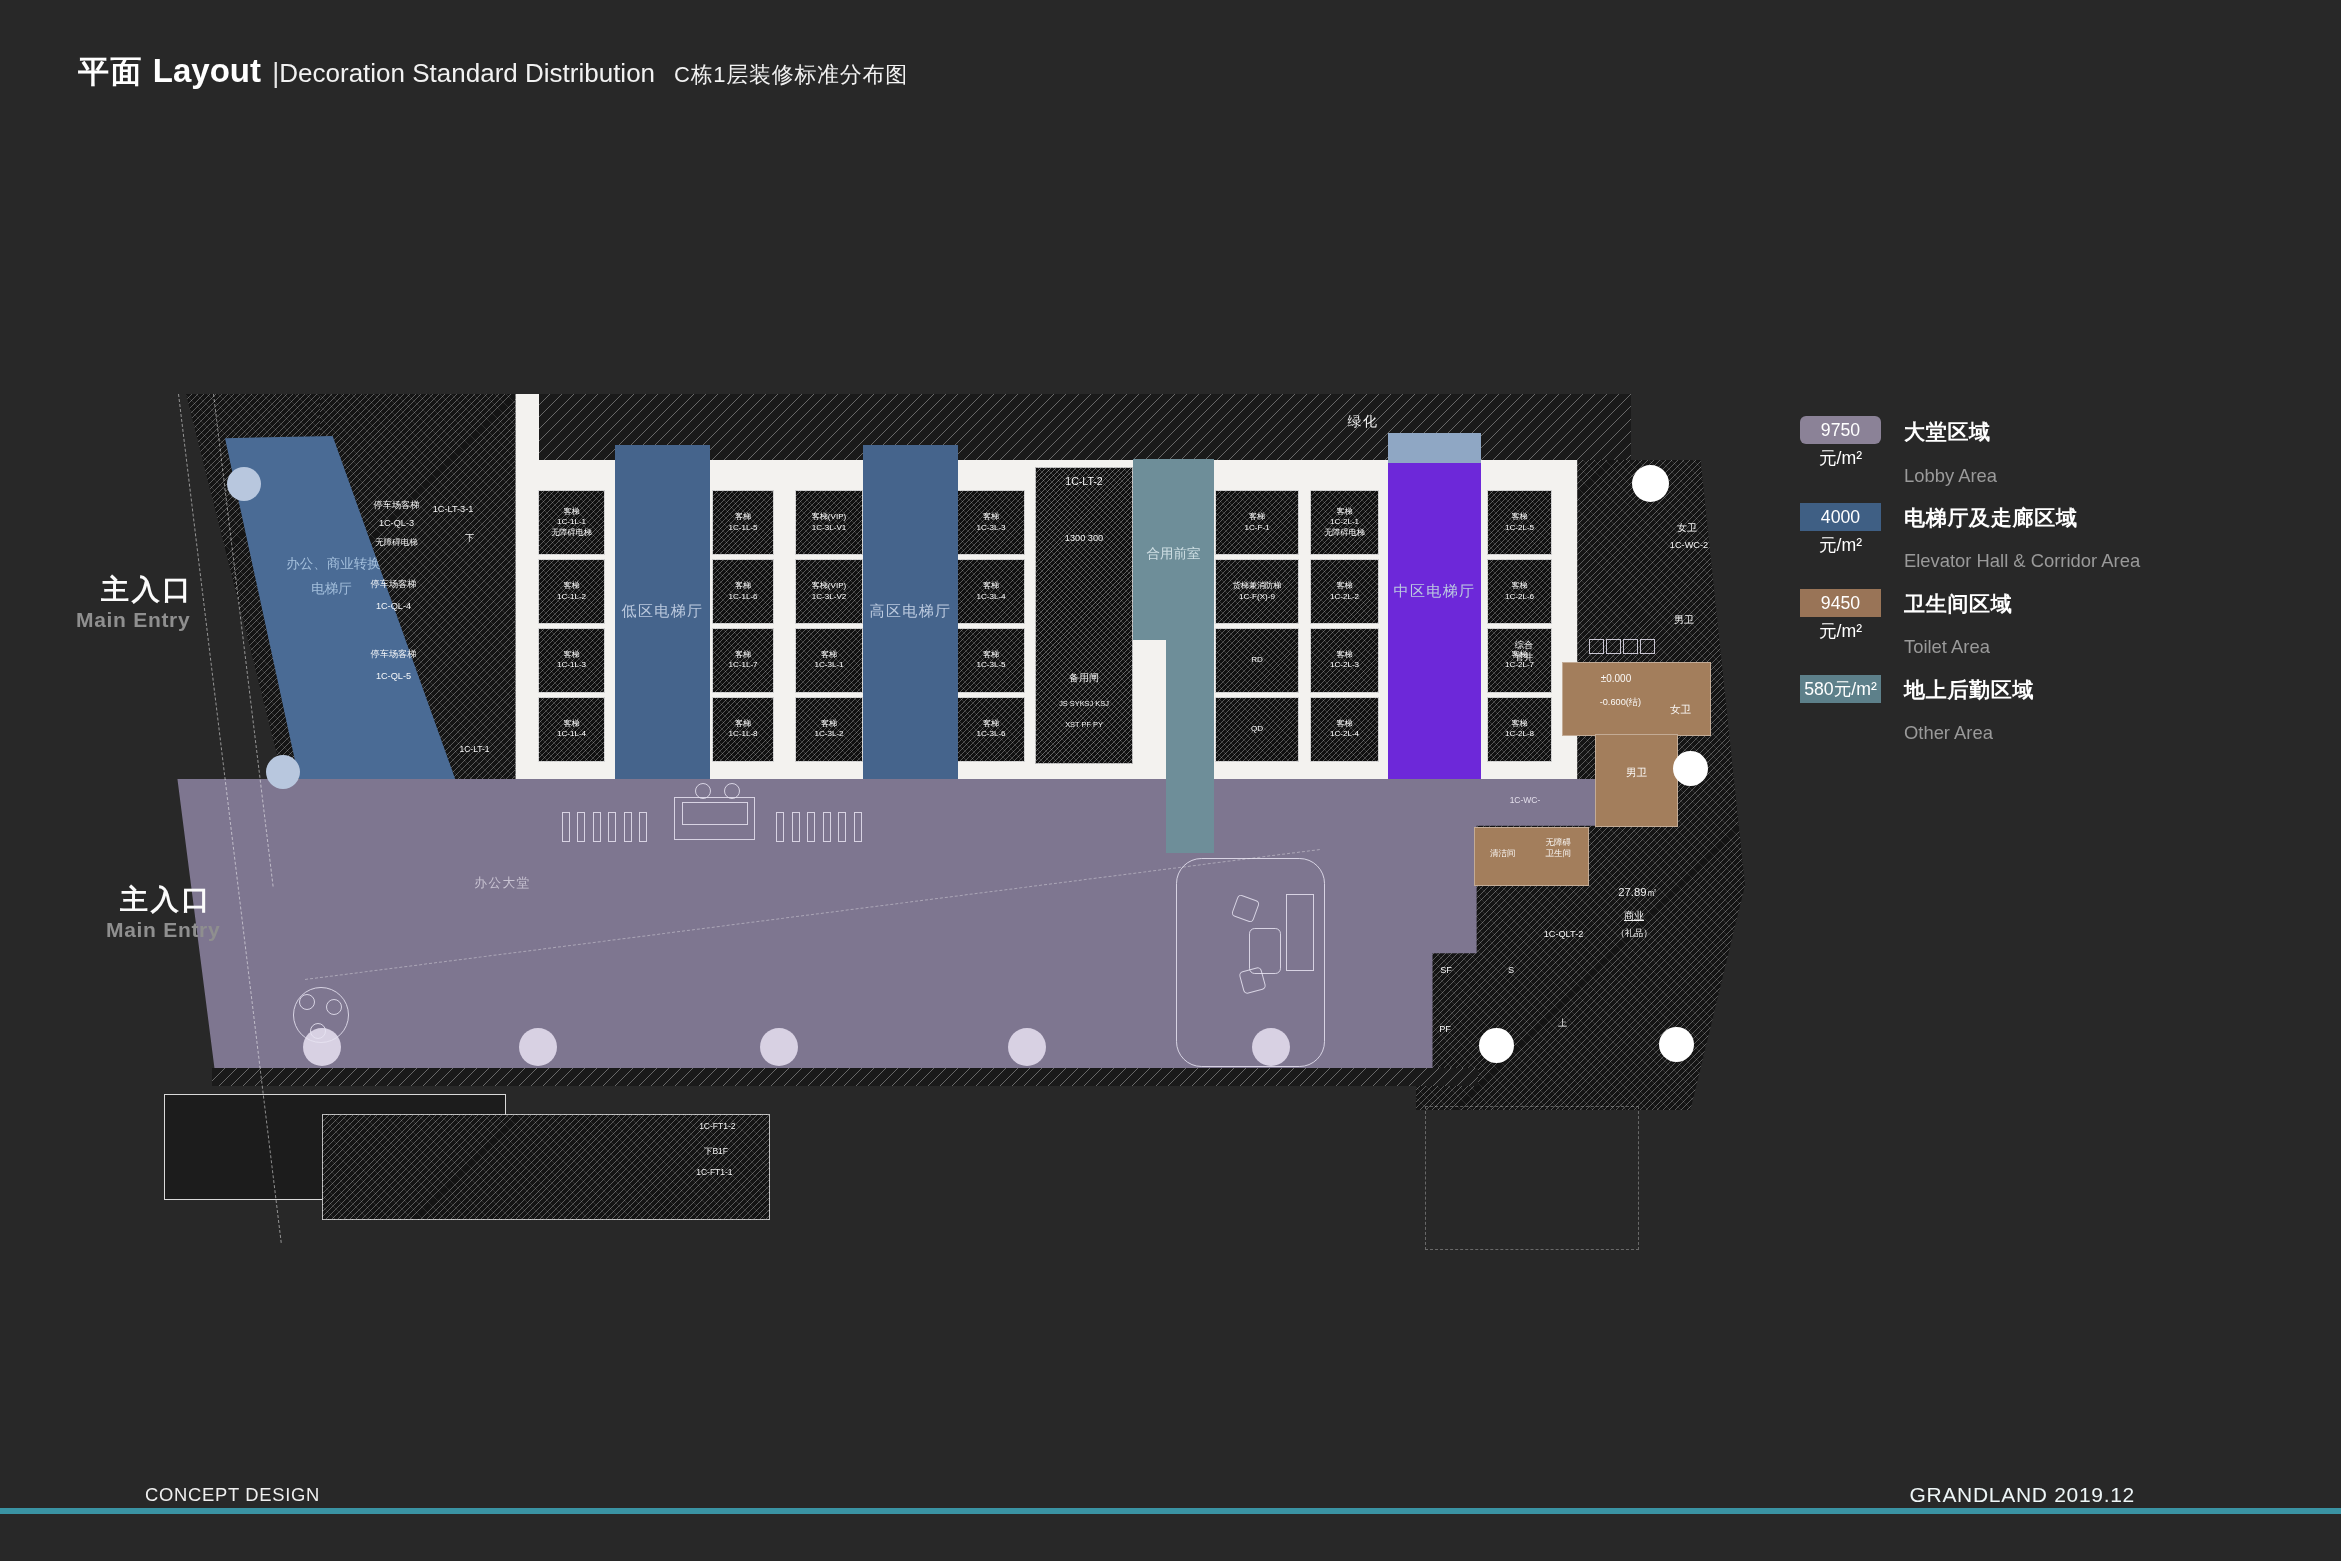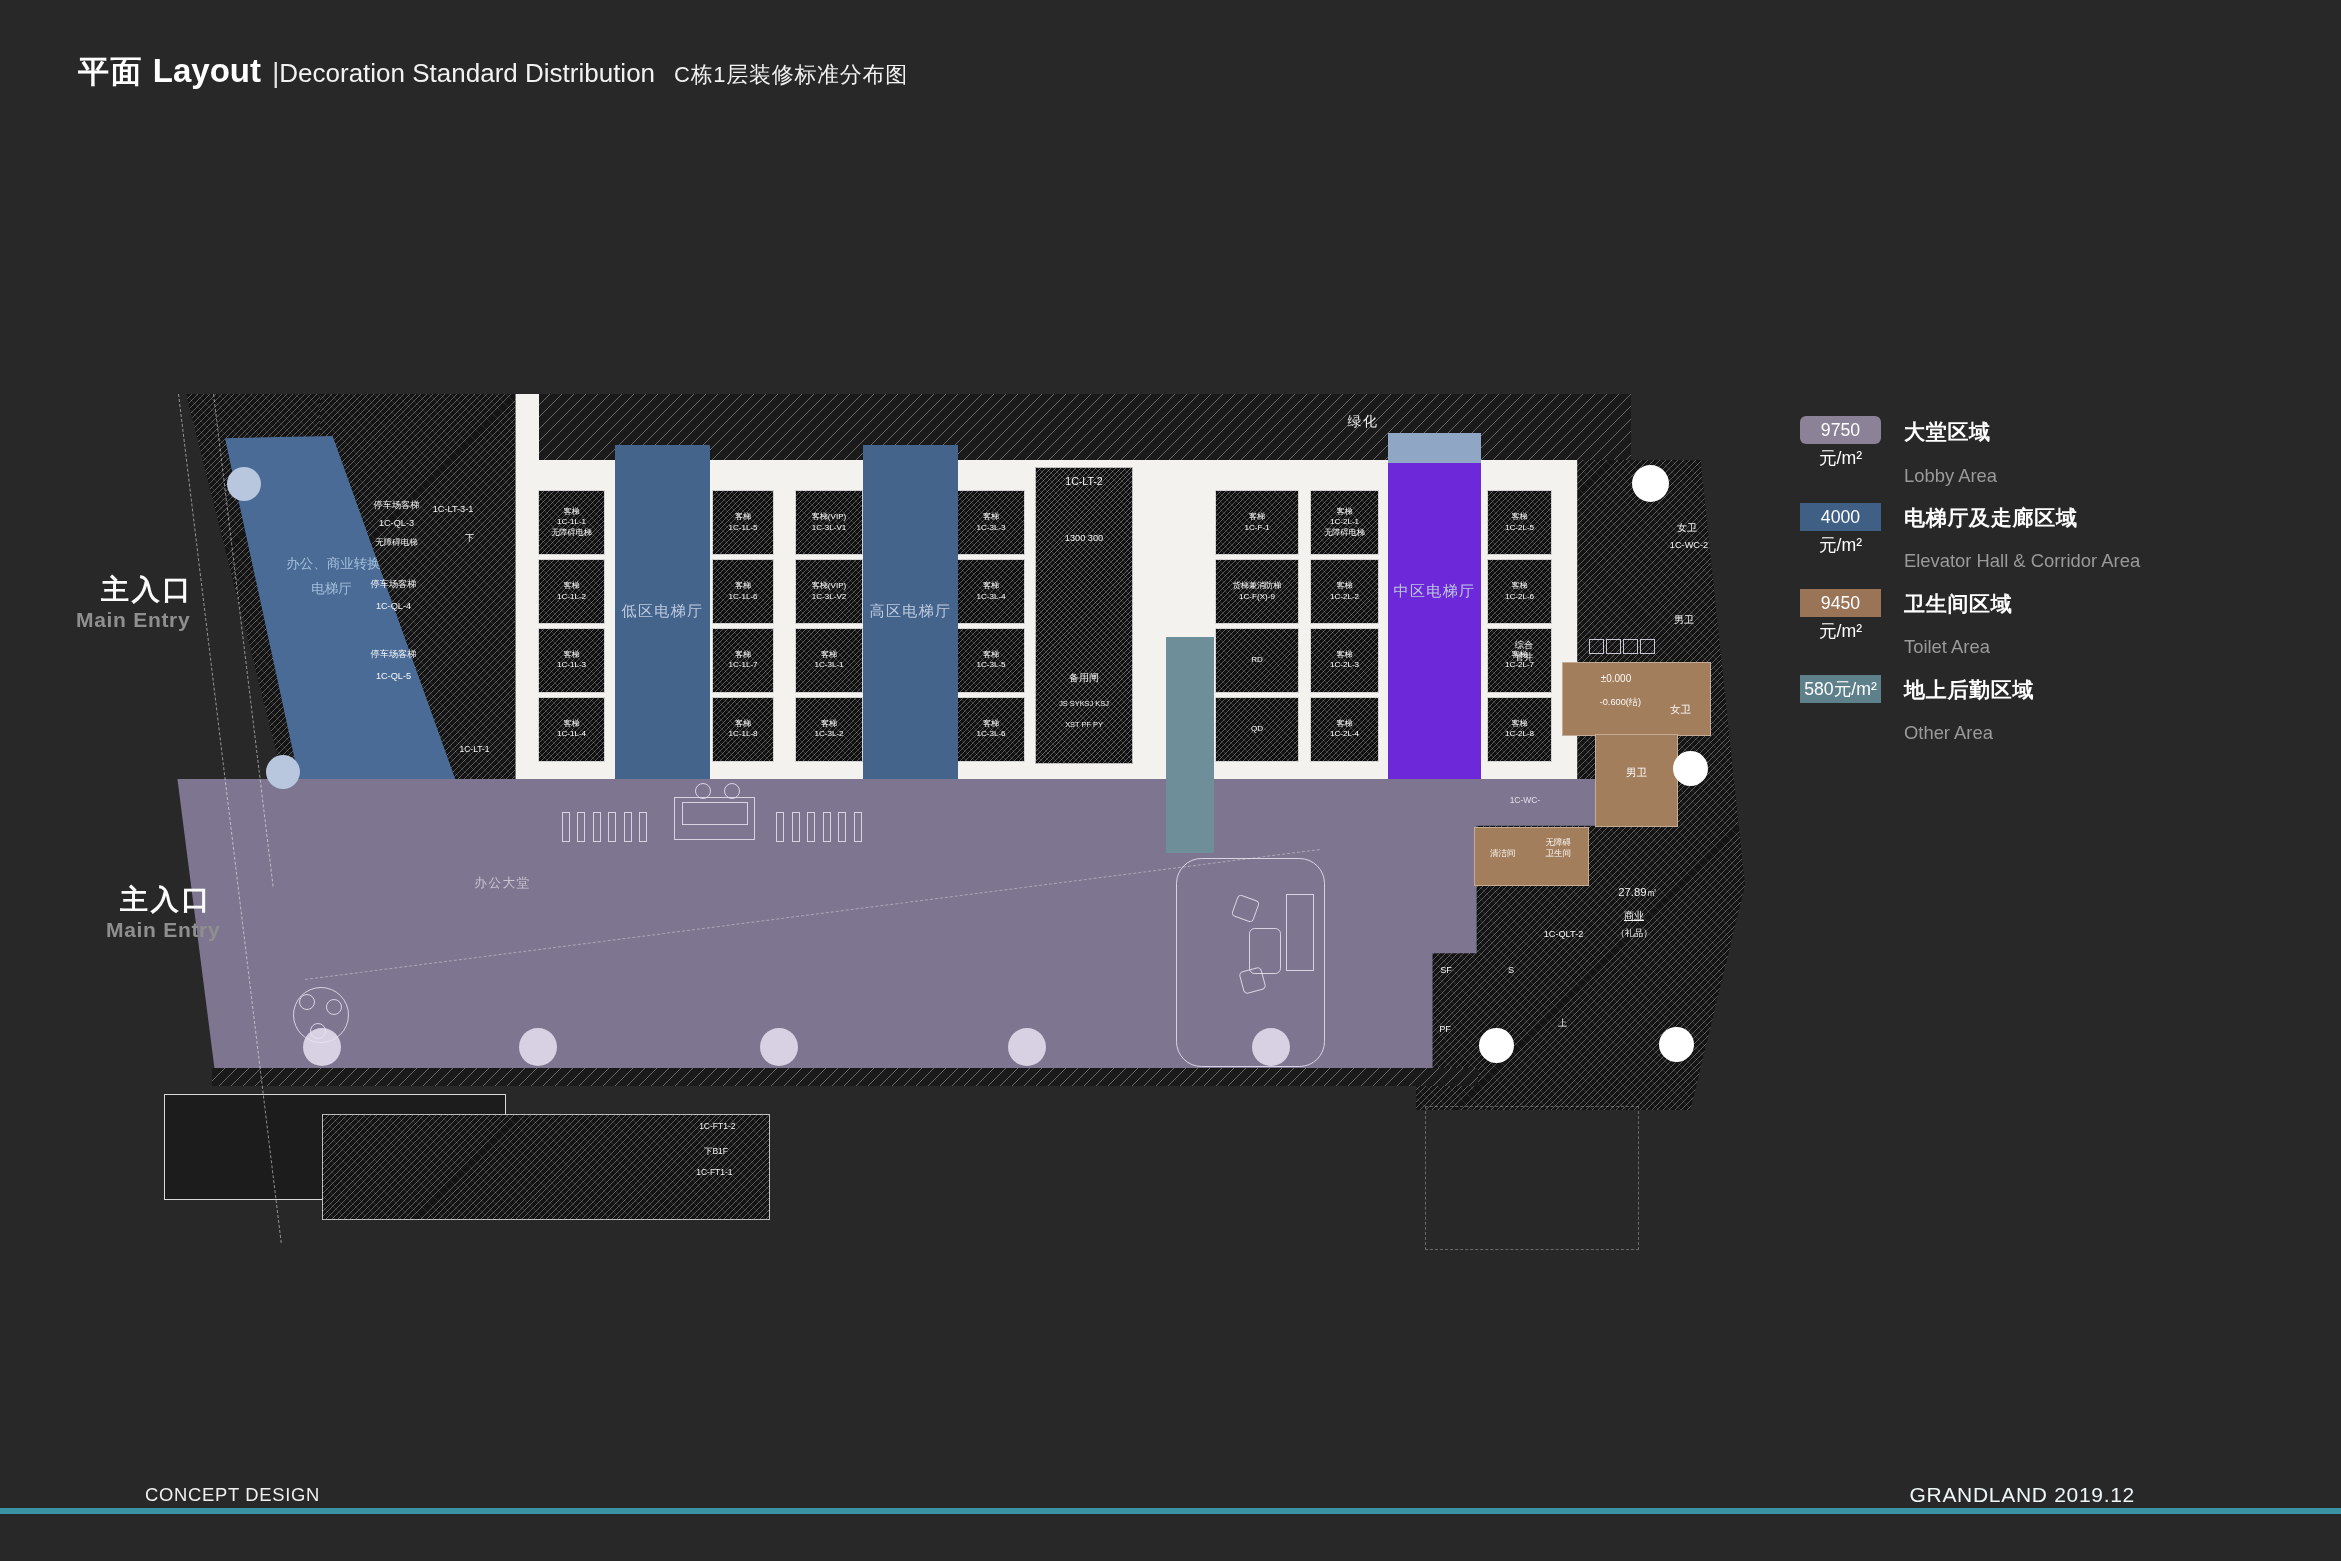--- a/index.html
+++ b/index.html
@@ -166,20 +166,23 @@
     <div class="hall-label" style="top:149px;">中区电梯厅</div>
   </div>
 
   <div class="plabel big" style="left:1331px;top:412px;width:64px;">绿化</div>
 
   <div class="abs" style="left:176px;top:779px;width:1423px;height:289px;background:#7e7690;
               clip-path:polygon(0.1% 0%,100% 0%,100% 16.2%,91.4% 16.2%,91.4% 60.3%,88.3% 60.3%,88.3% 100%,2.7% 100%);"></div>
   <div class="plabel" style="left:439px;top:875px;width:127px;font-size:12.7px;color:#cdc8d6;letter-spacing:1.4px;">办公大堂</div>
   <div class="plabel" style="left:1493px;top:795px;width:64px;font-size:8.5px;color:#e8e4f0;">1C-WC-</div>
 
+  <div class="abs" style="left:1133px;top:459px;width:81px;height:181px;background:#6e8e99;">
+    <div class="plabel" style="left:0;right:0;top:86px;font-size:13.5px;color:#d3e2e7;">合用前室</div>
+  </div>
   <div class="abs" style="left:1166px;top:637px;width:48px;height:216px;background:#6e8e99;"></div>
 
   <div class="abs hatch-light" style="left:212px;top:1068px;width:1266px;height:18.4px;"></div>
   <div class="abs" style="left:164px;top:1094px;width:340px;height:104px;border:1.4px solid #d9d9d9;background:#1c1c1c;"></div>
   <div class="abs hatch" style="left:322px;top:1094px;width:446px;height:104px;border:0.7px solid rgba(255,255,255,.7);margin-top:20px;">
     <div class="plabel" style="right:12.7px;top:5.7px;width:78px;font-size:8.5px;">1C-FT1-2</div>
     <div class="plabel" style="right:21px;top:31px;width:64px;font-size:8.5px;">下B1F</div>
     <div class="plabel" style="right:15.6px;top:52px;width:78px;font-size:8.5px;">1C-FT1-1</div>
   </div>
 

